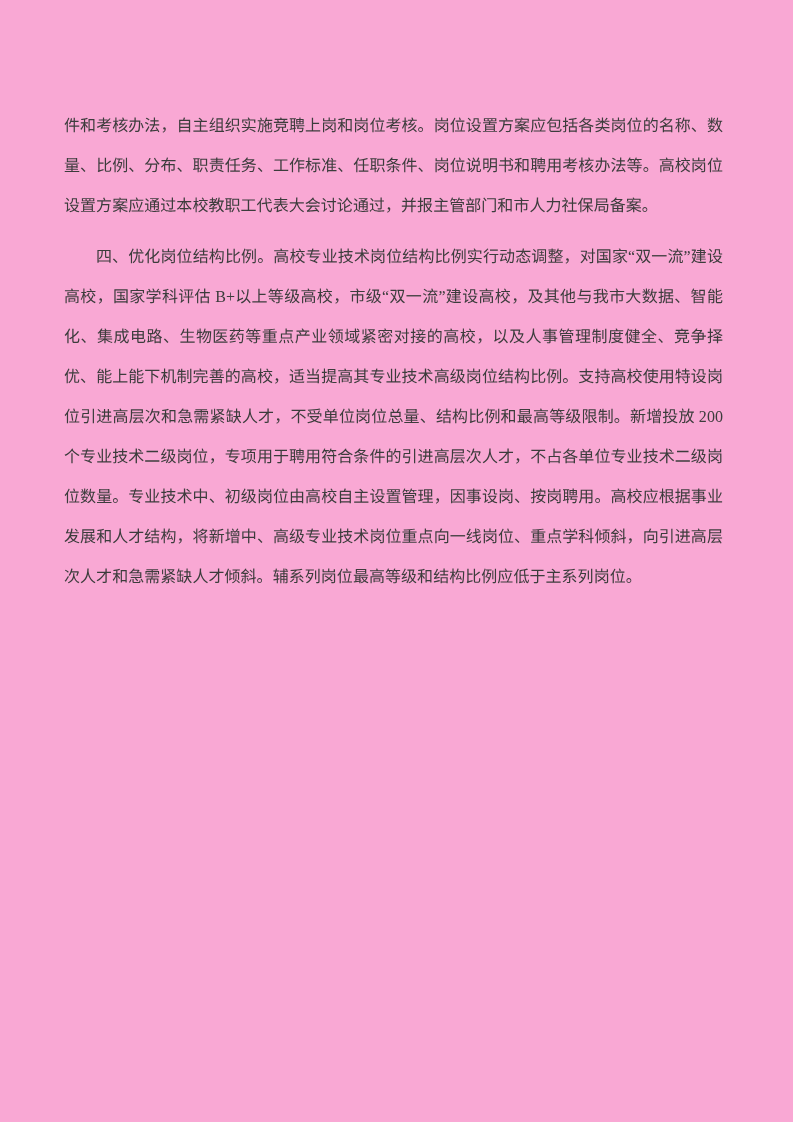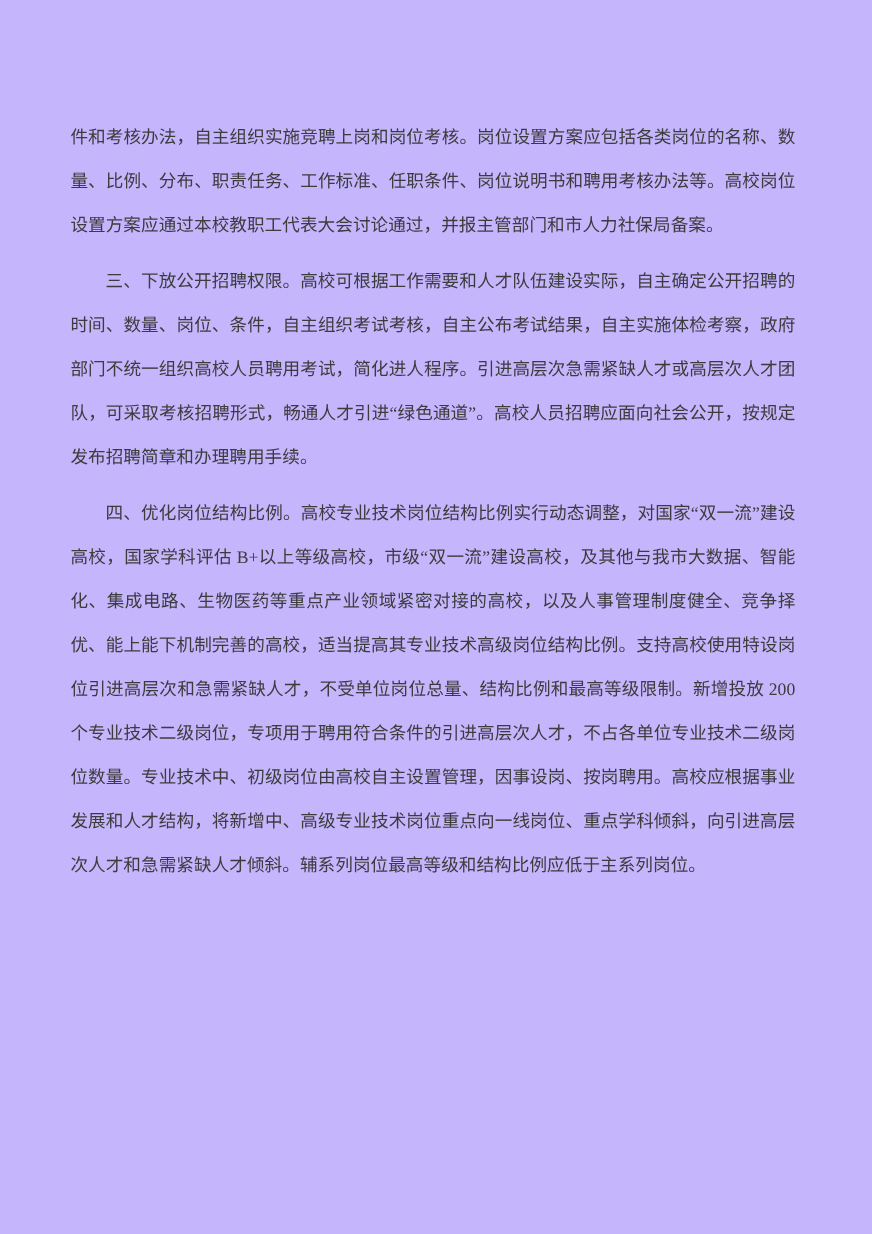--- a/index.html
+++ b/index.html
@@ -10,21 +10,21 @@
   }
   body {
     width: 793px;
     height: 1122px;
     overflow: hidden;
   }
   .page {
     box-sizing: border-box;
     width: 793px;
     height: 1122px;
-    background: #c4b5fd;
+    background: #f9a8d4;
     padding: 106px 70px 0 64px;
     font-family: "Liberation Serif", "DejaVu Serif", serif;
   }
   .par {
     margin: 0 0 11px 0;
     font-size: 16px;
     line-height: 40px;
     color: #3c3c3c;
     text-align: justify;
     letter-spacing: 0.05px;
@@ -32,15 +32,14 @@
   }
   .par.indent {
     text-indent: 32px;
   }
 </style>
 </head>
 <body>
 
 <div class="page">
   <p class="par">件和考核办法，自主组织实施竞聘上岗和岗位考核。岗位设置方案应包括各类岗位的名称、数量、比例、分布、职责任务、工作标准、任职条件、岗位说明书和聘用考核办法等。高校岗位设置方案应通过本校教职工代表大会讨论通过，并报主管部门和市人力社保局备案。</p>
-  <p class="par indent">三、下放公开招聘权限。高校可根据工作需要和人才队伍建设实际，自主确定公开招聘的时间、数量、岗位、条件，自主组织考试考核，自主公布考试结果，自主实施体检考察，政府部门不统一组织高校人员聘用考试，简化进人程序。引进高层次急需紧缺人才或高层次人才团队，可采取考核招聘形式，畅通人才引进“绿色通道”。高校人员招聘应面向社会公开，按规定发布招聘简章和办理聘用手续。</p>
   <p class="par indent">四、优化岗位结构比例。高校专业技术岗位结构比例实行动态调整，对国家“双一流”建设高校，国家学科评估 B+以上等级高校，市级“双一流”建设高校，及其他与我市大数据、智能化、集成电路、生物医药等重点产业领域紧密对接的高校，以及人事管理制度健全、竞争择优、能上能下机制完善的高校，适当提高其专业技术高级岗位结构比例。支持高校使用特设岗位引进高层次和急需紧缺人才，不受单位岗位总量、结构比例和最高等级限制。新增投放 200 个专业技术二级岗位，专项用于聘用符合条件的引进高层次人才，不占各单位专业技术二级岗位数量。专业技术中、初级岗位由高校自主设置管理，因事设岗、按岗聘用。高校应根据事业发展和人才结构，将新增中、高级专业技术岗位重点向一线岗位、重点学科倾斜，向引进高层次人才和急需紧缺人才倾斜。辅系列岗位最高等级和结构比例应低于主系列岗位。</p>
 </div>
 
 </body></html>

